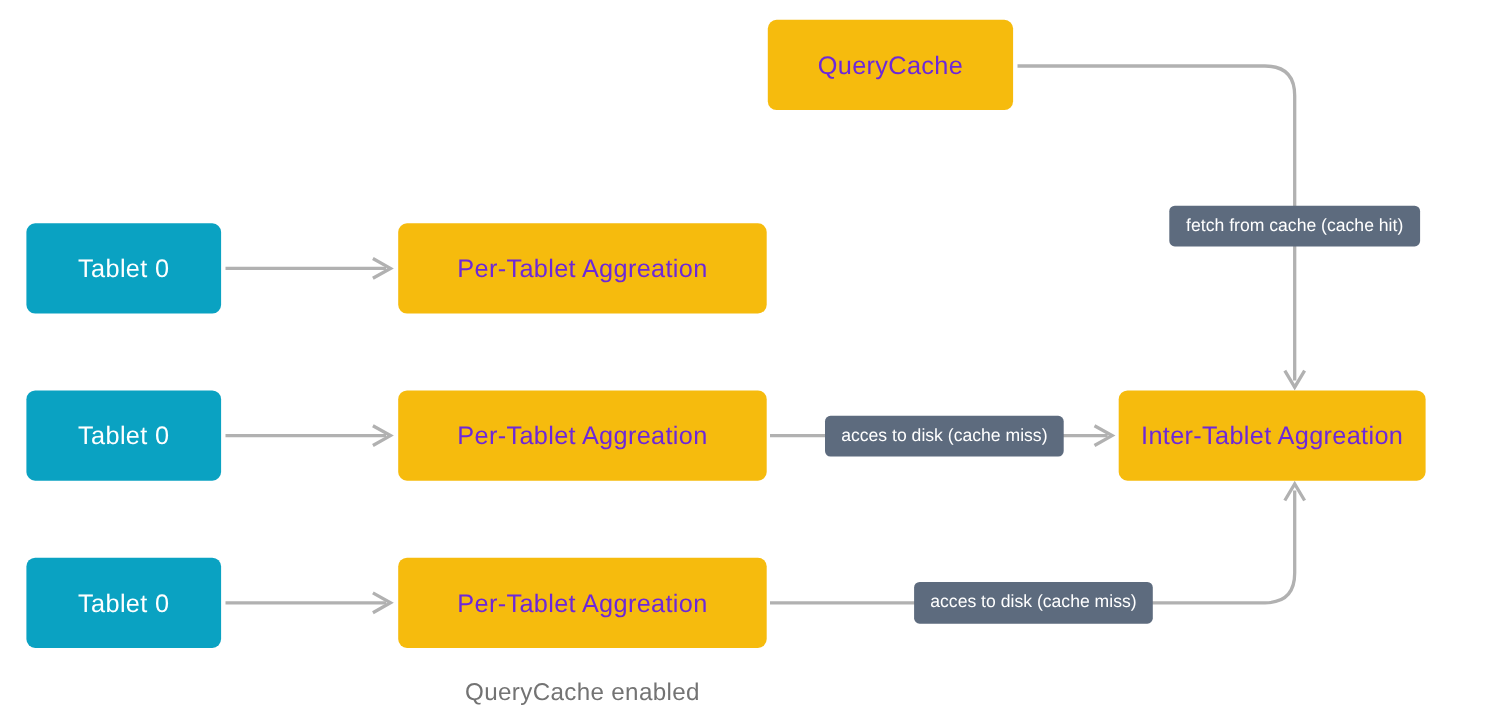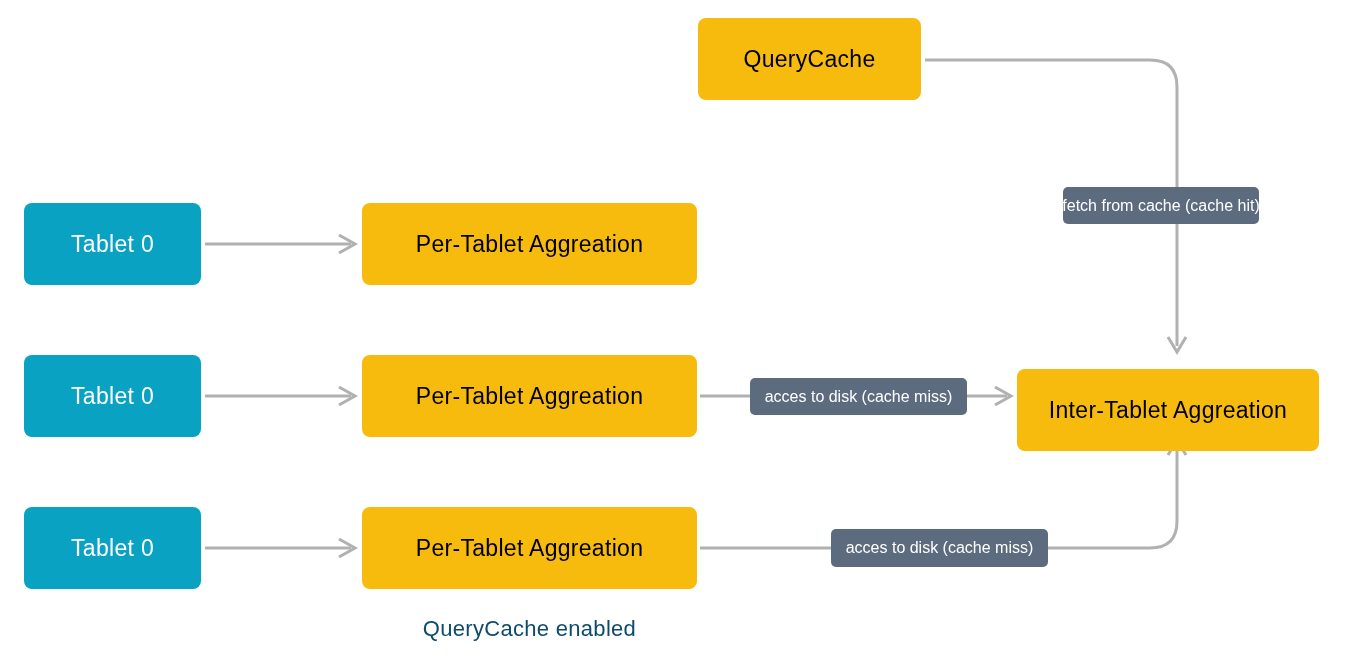--- a/index.html
+++ b/index.html
@@ -23,62 +23,62 @@
   }
   .node {
     position: absolute;
     z-index: 2;
     border-radius: 8px;
     display: flex;
     align-items: center;
     justify-content: center;
     font-size: 23px;
     letter-spacing: 0.3px;
-    color: #000000;
+    color: #6d28d9;
     box-sizing: border-box;
     white-space: nowrap;
   }
   .node.yellow { background: #F6BB0D; }
   .node.teal   { background: #0AA2C2; color: #ffffff; text-align: right; }
 
   .node-querycache   { left: 698px;  top: 18px;  width: 223px; height: 82px; }
   .node-tablet-1     { left: 24px;   top: 203px; width: 177px; height: 82px; }
   .node-tablet-2     { left: 24px;   top: 355px; width: 177px; height: 82px; }
   .node-tablet-3     { left: 24px;   top: 507px; width: 177px; height: 82px; }
   .node-pertablet-1  { left: 362px;  top: 203px; width: 335px; height: 82px; }
   .node-pertablet-2  { left: 362px;  top: 355px; width: 335px; height: 82px; }
   .node-pertablet-3  { left: 362px;  top: 507px; width: 335px; height: 82px; }
-  .node-intertablet  { left: 1017px; top: 369px; width: 302px; height: 82px; }
+  .node-intertablet  { left: 1017px; top: 355px; width: 279px; height: 82px; }
 
   .edge-label {
     position: absolute;
     z-index: 3;
     background: #5D6B7E;
     color: #ffffff;
     border-radius: 5px;
     font-size: 16px;
     display: flex;
     align-items: center;
     justify-content: center;
     box-sizing: border-box;
     white-space: nowrap;
   }
-  .label-cache-hit    { left: 1063px; top: 187px; width: 196px; height: 37px; }
+  .label-cache-hit    { left: 1063px; top: 187px; width: 228px; height: 37px; }
   .label-cache-miss-2 { left: 750px;  top: 378px; width: 217px; height: 37px; }
   .label-cache-miss-3 { left: 831px;  top: 529px; width: 217px; height: 38px; }
 
   .caption {
     position: absolute;
     z-index: 2;
     left: 362px;
     top: 616px;
     width: 335px;
     text-align: center;
     font-size: 22px;
-    color: #0c4a6e;
+    color: #737373;
     letter-spacing: 0.3px;
   }
 </style>
 </head>
 <body>
 
 <div class="canvas">
 
   <svg class="connectors" viewBox="0 0 1359 662" fill="none" stroke="#B1B1B1" stroke-width="3">
 

